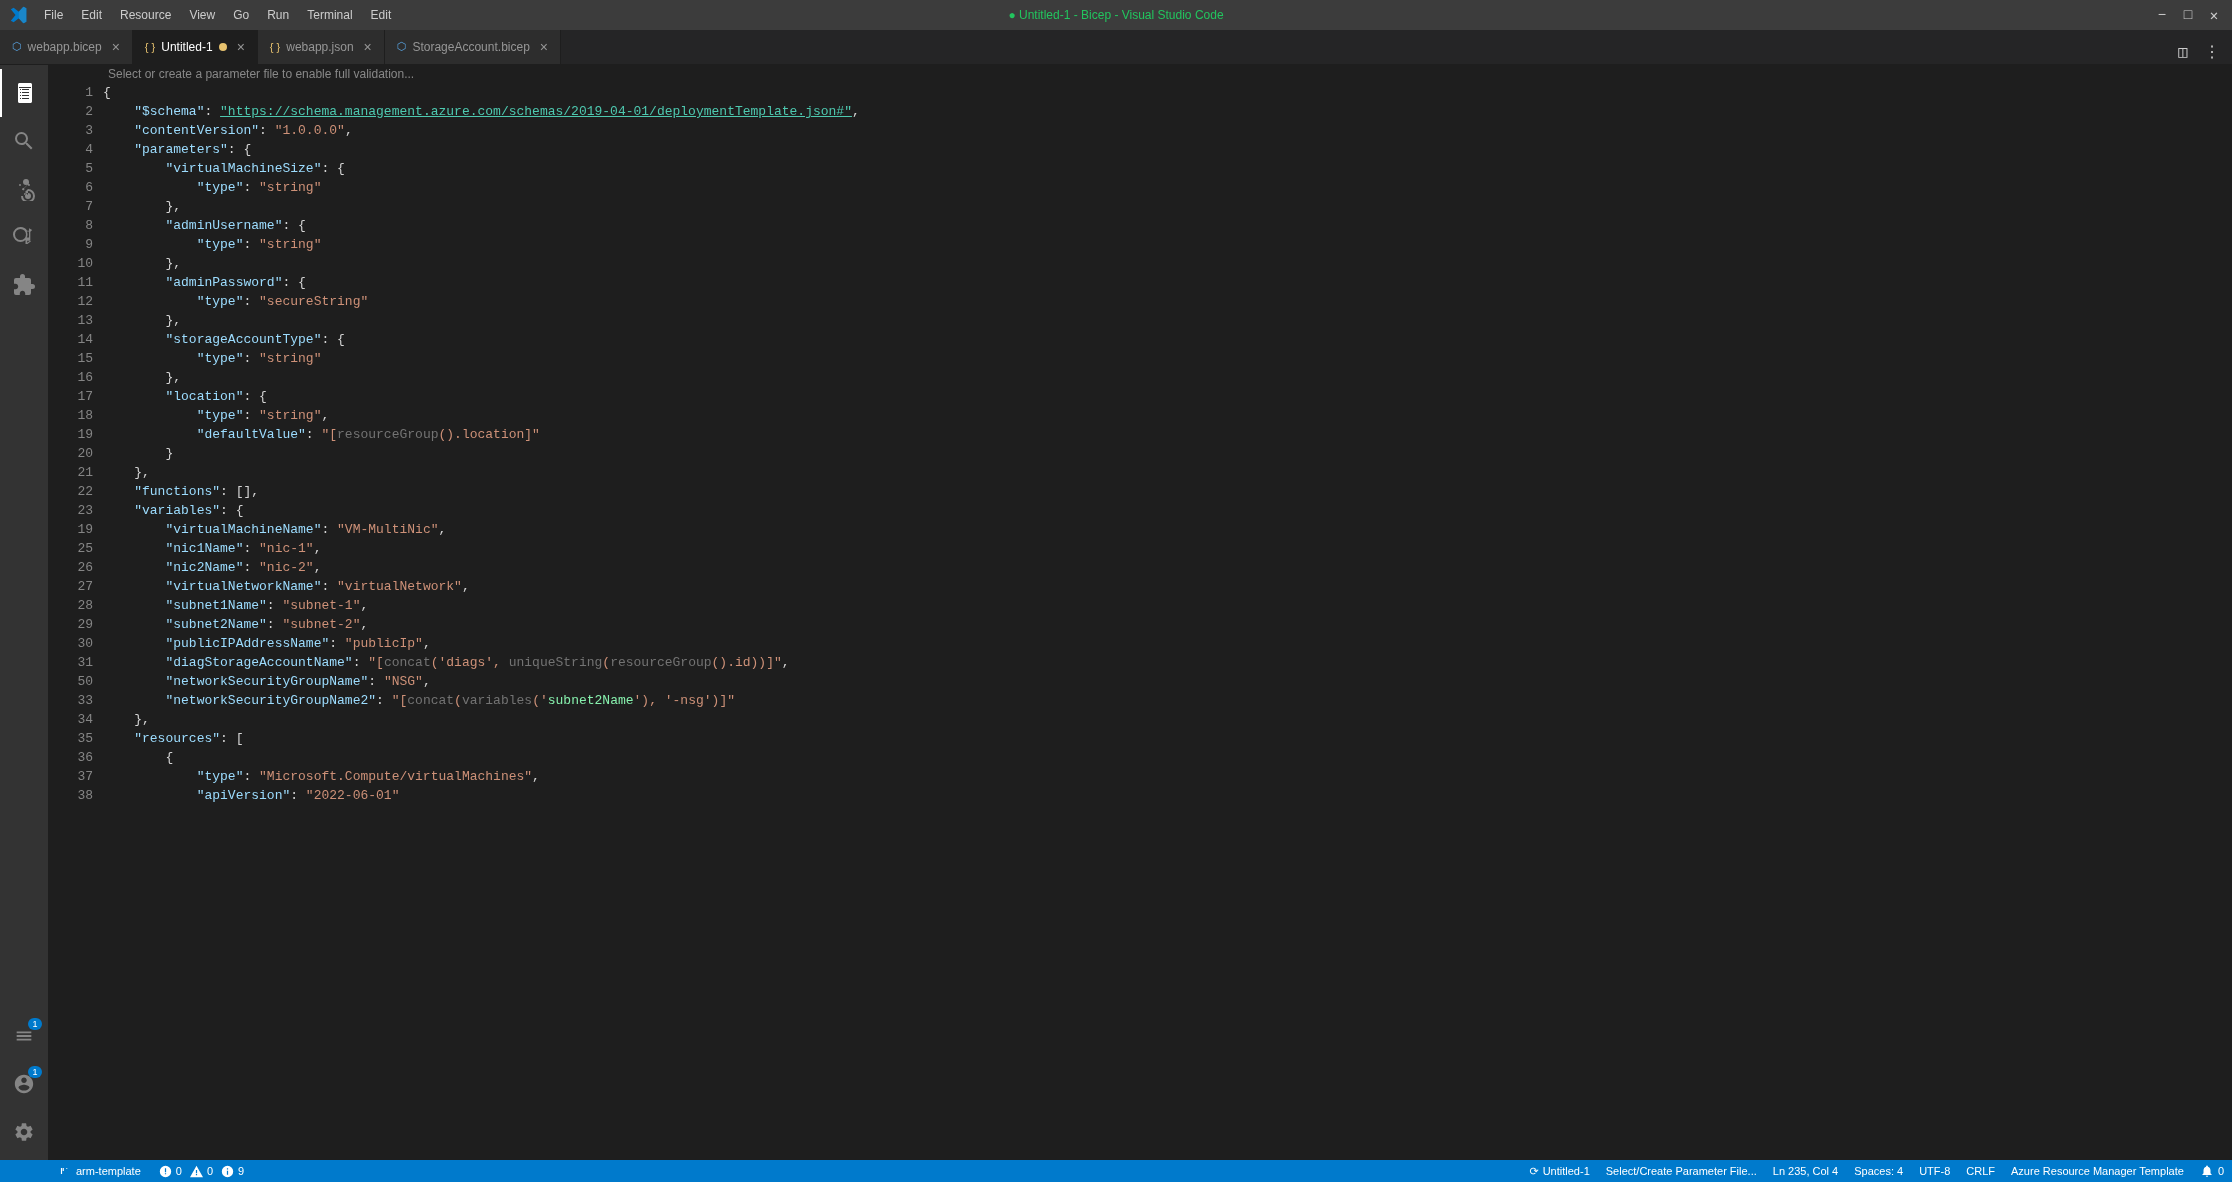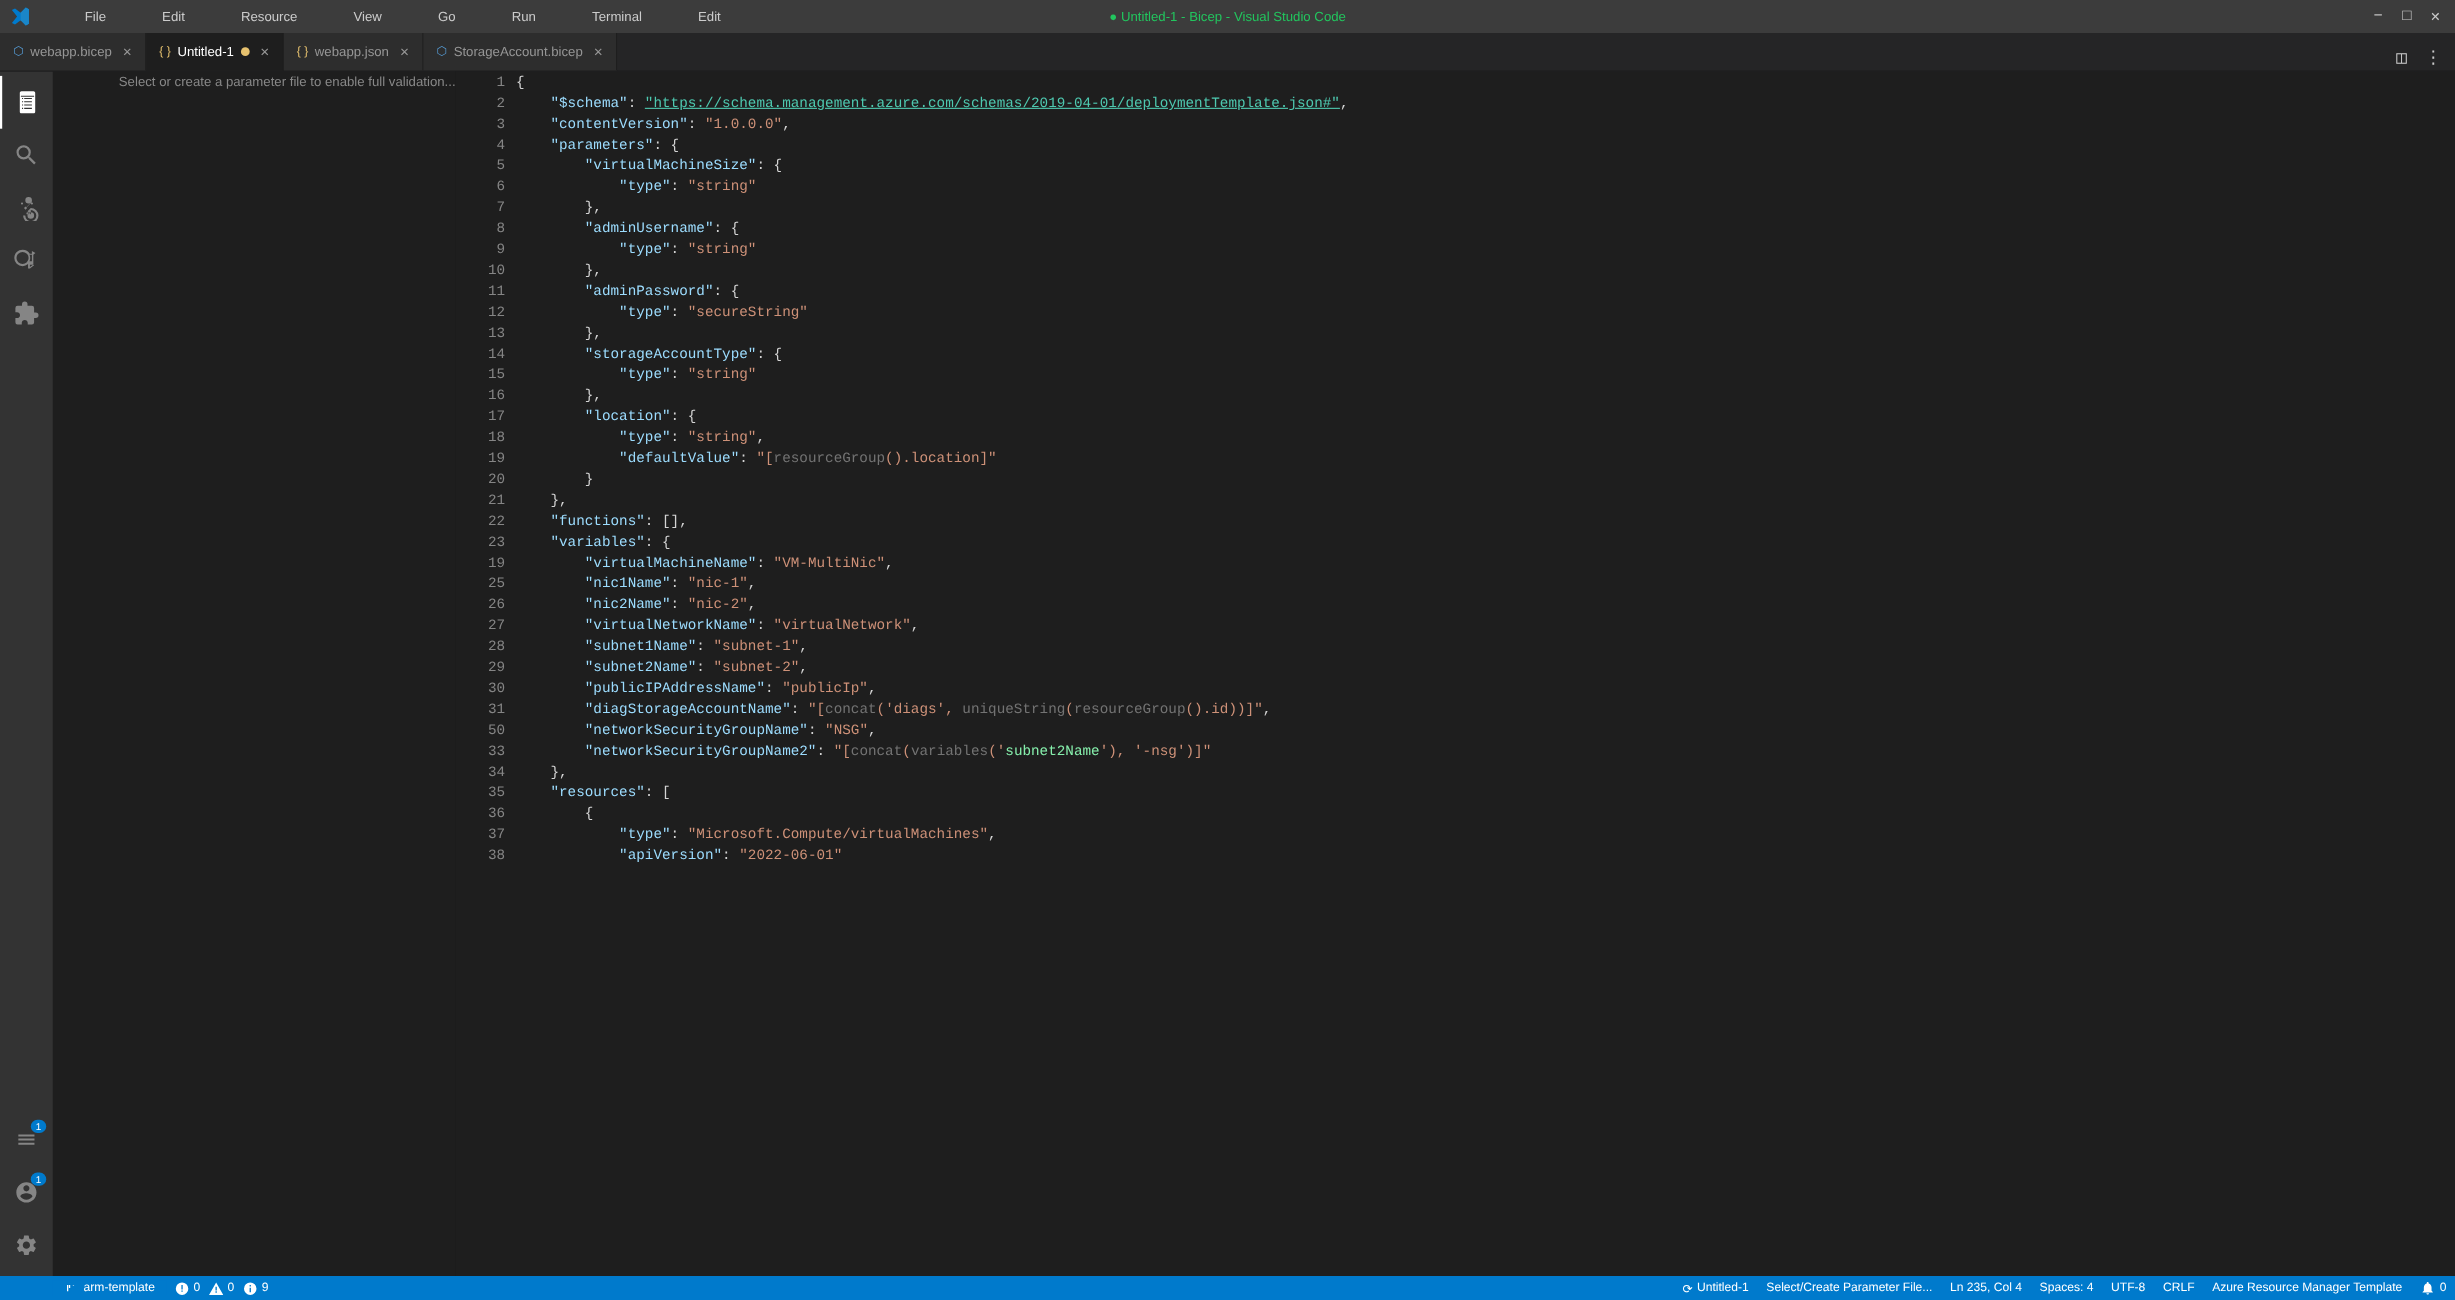--- a/index.html
+++ b/index.html
@@ -48,21 +48,20 @@
     .menu-bar {
       display: flex;
       gap: 2px;
     }
     .menu-item {
       color: #cccccc;
       font-size: 12px;
       font-family: -apple-system, BlinkMacSystemFont, 'Segoe UI', sans-serif;
       padding: 4px 8px;
       cursor: pointer;
-      margin-left: 33px;
     }
     .win-btn {
       width: 16px;
       height: 16px;
       display: flex;
       align-items: center;
       justify-content: center;
       color: #cccccc;
       font-size: 14px;
       cursor: pointer;
@@ -169,21 +168,21 @@
       flex-direction: column;
       align-items: center;
       padding-bottom: 4px;
       gap: 0;
     }
 
     
     #editor-area {
       flex: 1;
       display: flex;
-      flex-direction: row;
+      flex-direction: column;
       overflow: hidden;
     }
 
     
     #info-bar {
       background: #1e1e1e;
       padding: 2px 0 2px 60px;
       font-size: 12px;
       color: #888;
       font-family: -apple-system, BlinkMacSystemFont, 'Segoe UI', sans-serif;

